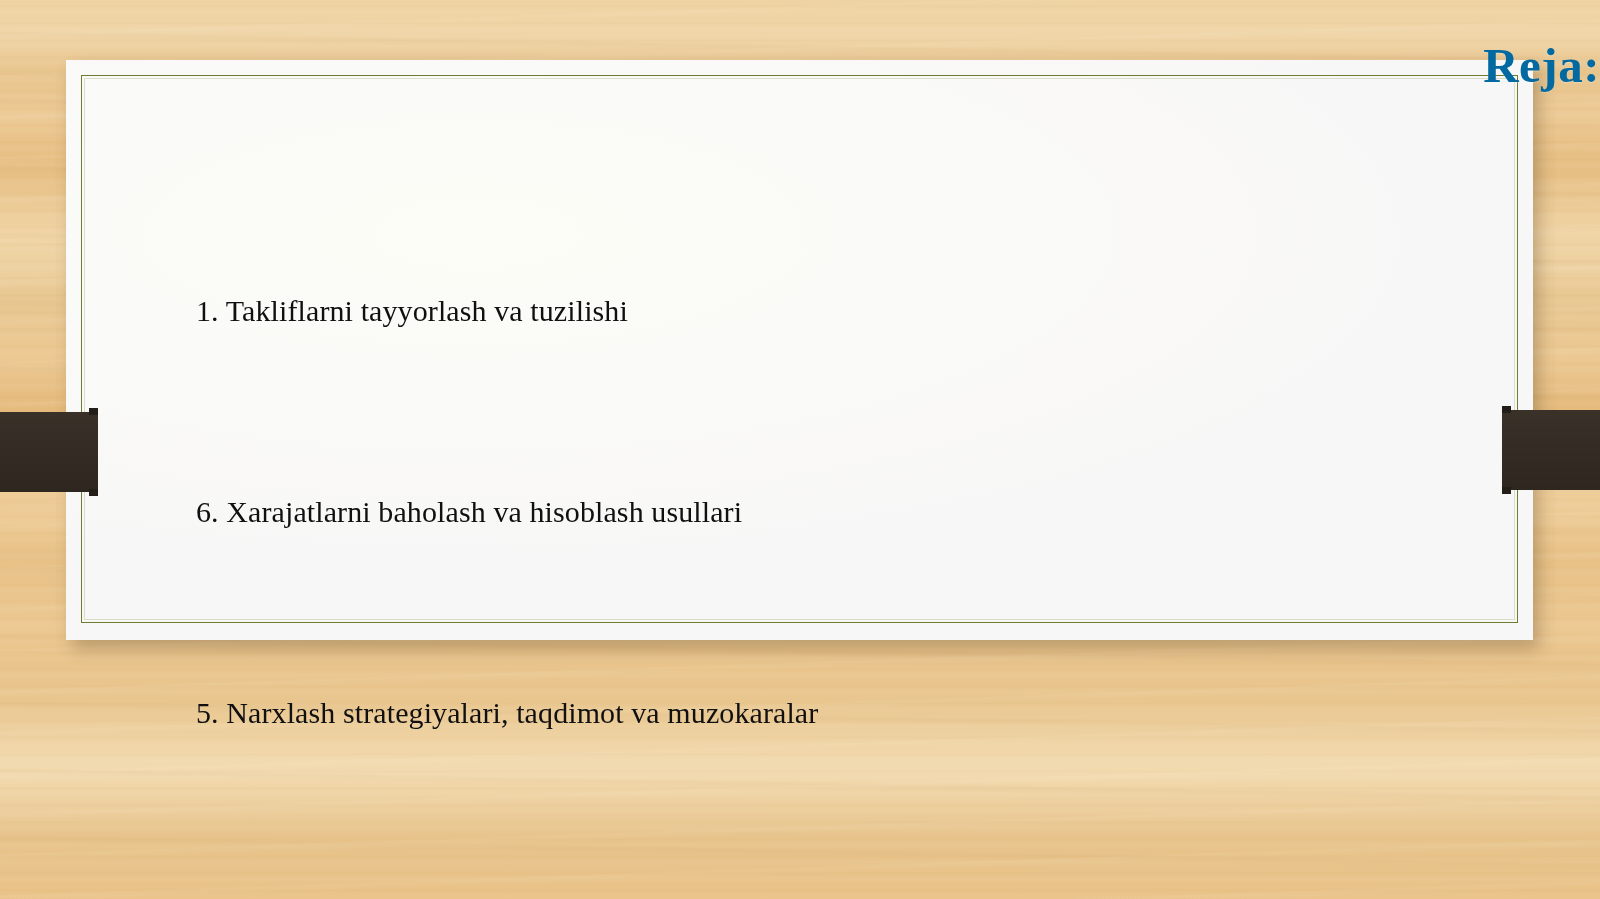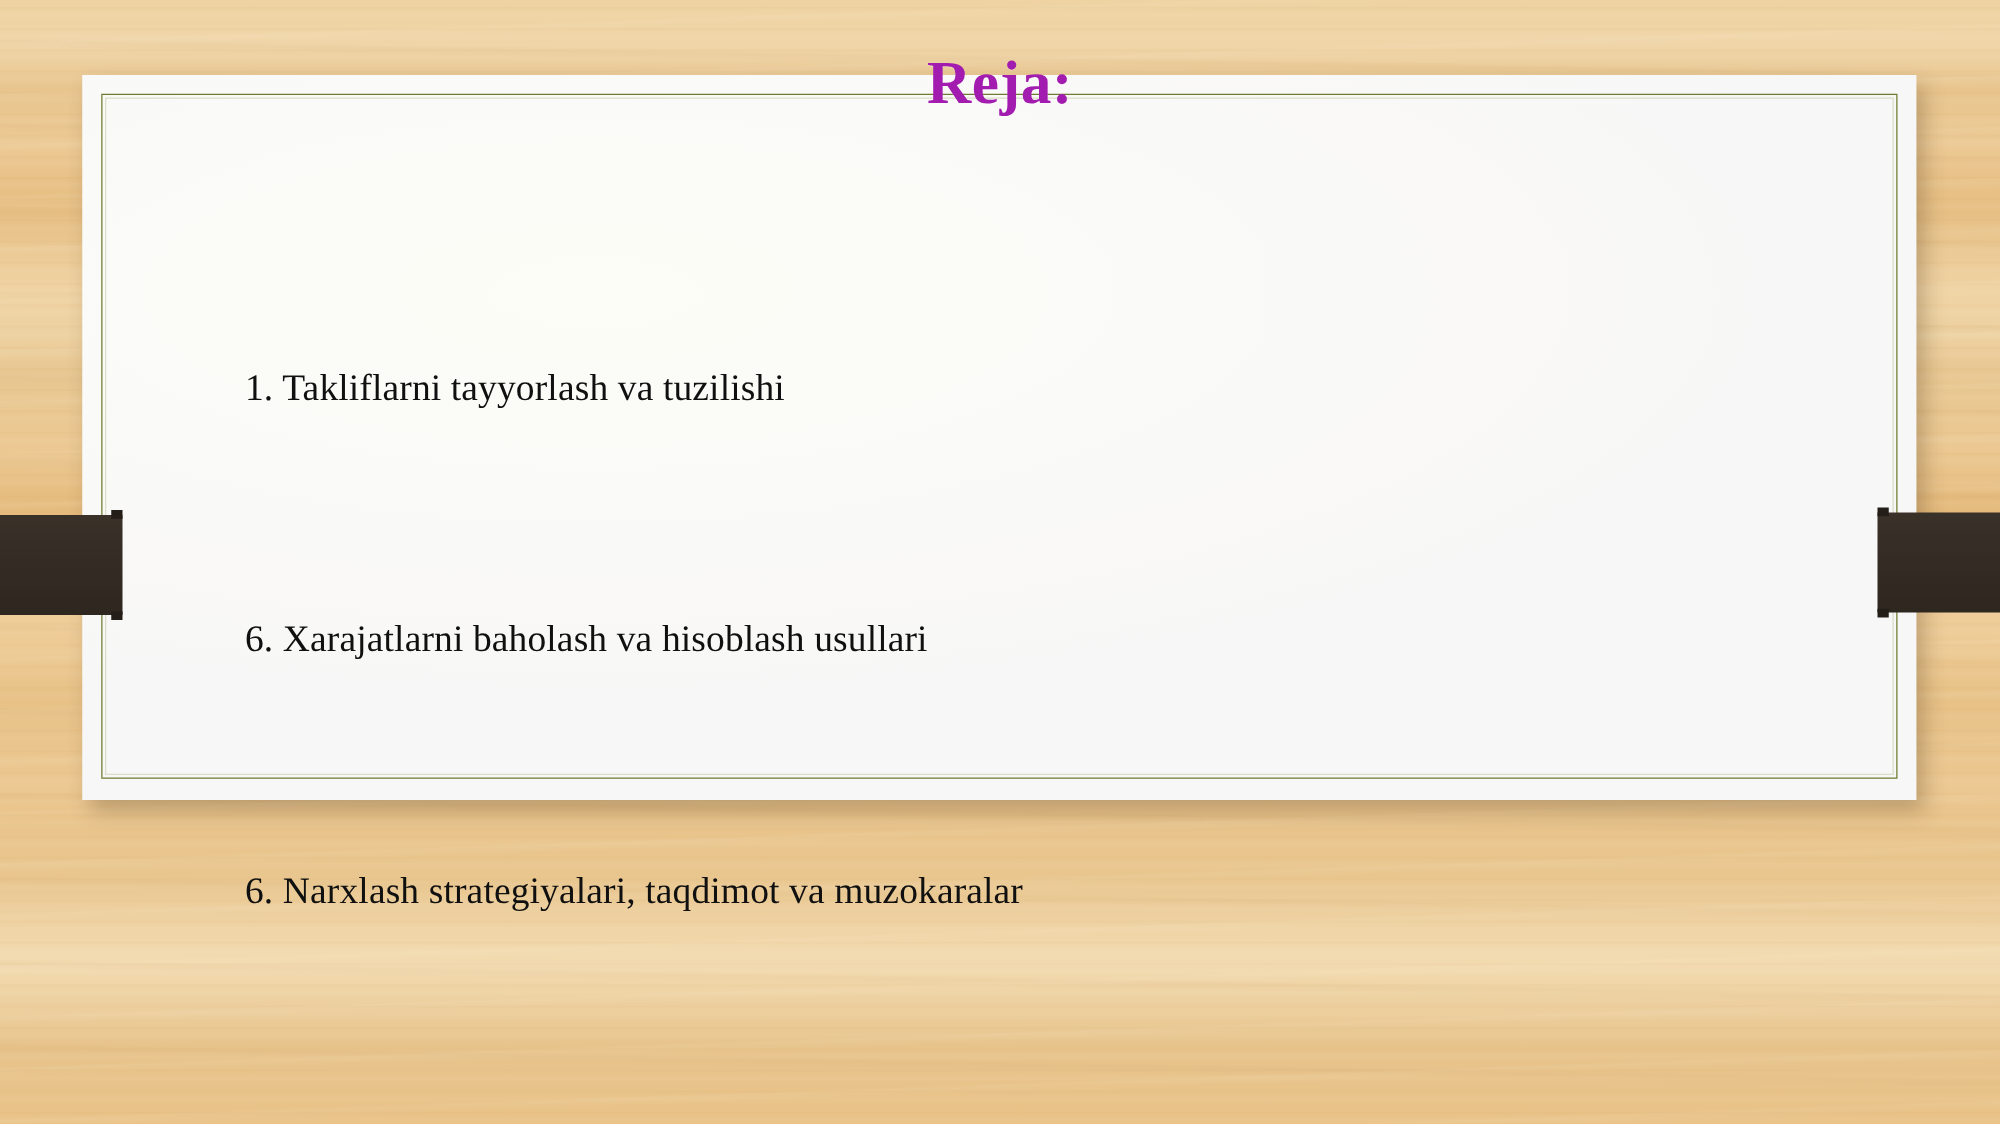--- a/index.html
+++ b/index.html
@@ -77,27 +77,27 @@
     pointer-events:none;
   }
   #slide-inner-border::after {
     content:""; position:absolute; inset:2px;
     border:1px solid rgba(160,175,110,0.35);
   }
 
   
   #slide-title {
     position:absolute; left:0; right:0; top:41px;
-    text-align:center;
+    text-align:right;
     font-family:"Liberation Serif", serif;
     font-weight:bold;
     font-size:49px;
     line-height:1;
     letter-spacing:0.5px;
-    color:#a21caf;
+    color:#0369a1;
     z-index:6;
     text-shadow:0 1px 0 rgba(255,255,255,0.25);
   }
 
   
   #agenda-list {
     position:absolute;
     left:130px; top:150px; right:120px;
     z-index:4;
   }
@@ -143,21 +143,21 @@
   <div id="slide-inner-border"></div>
 
   <div id="agenda-list">
     <div class="agenda-item">
       <span>1. Takliflarni tayyorlash va tuzilishi</span>
     </div>
     <div class="agenda-item">
       <span>6. Xarajatlarni baholash va hisoblash usullari</span>
     </div>
     <div class="agenda-item">
-      <span>6. Narxlash strategiyalari, taqdimot va muzokaralar</span>
+      <span>5. Narxlash strategiyalari, taqdimot va muzokaralar</span>
     </div>
   </div>
 </div>
 
 <div id="slide-title">Reja:</div>
 
 <div id="left-side-tab" class="side-tab">
   <span class="tab-notch notch-top"></span>
   <span class="tab-notch notch-bottom"></span>
 </div>

